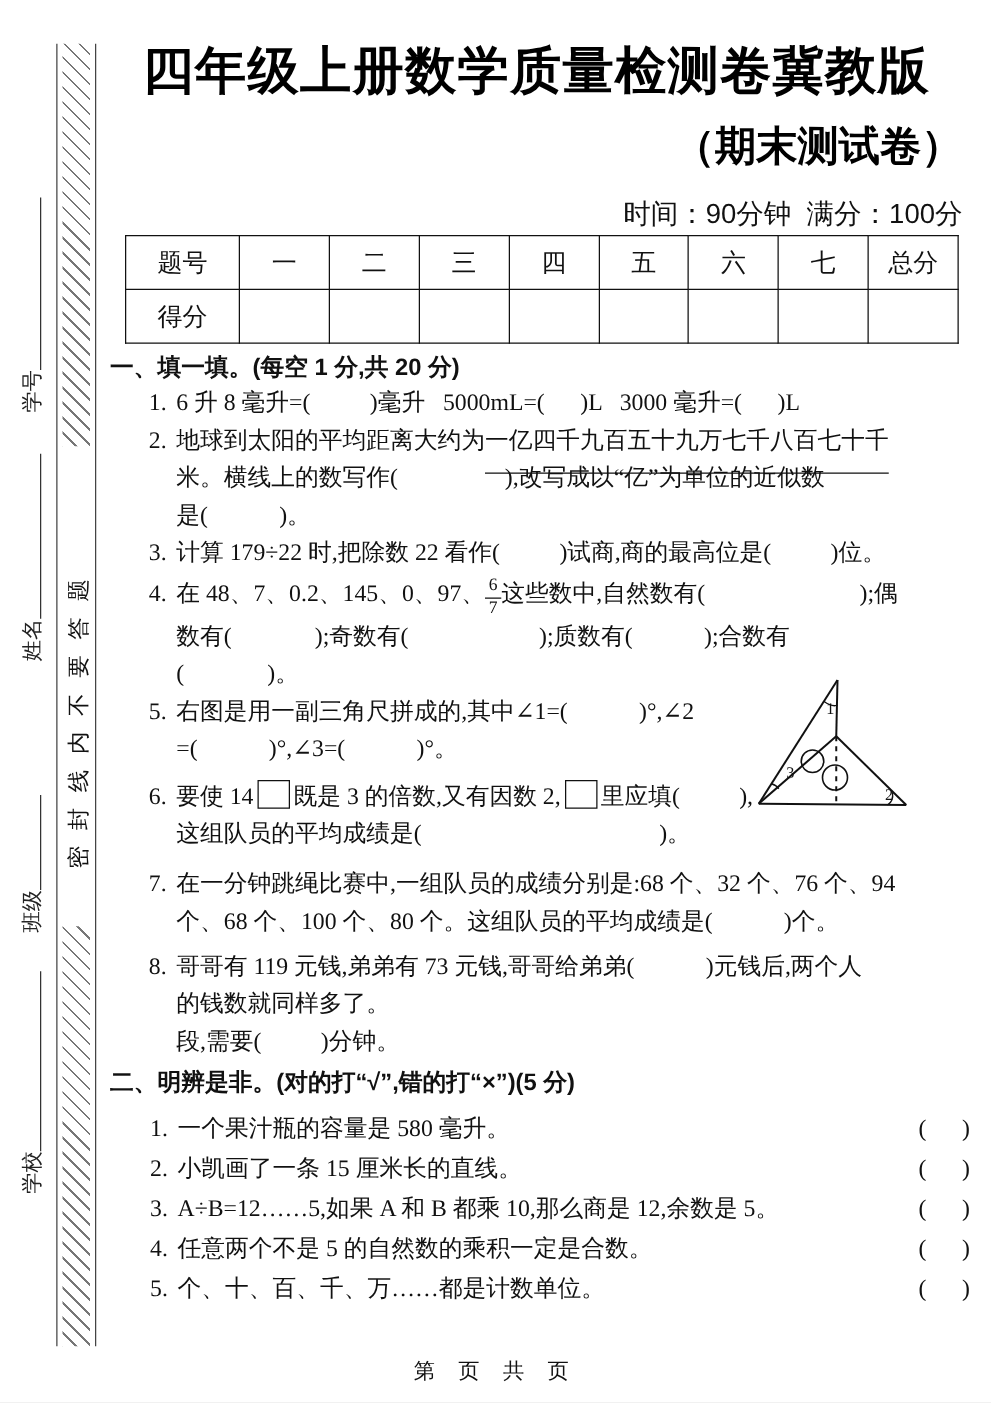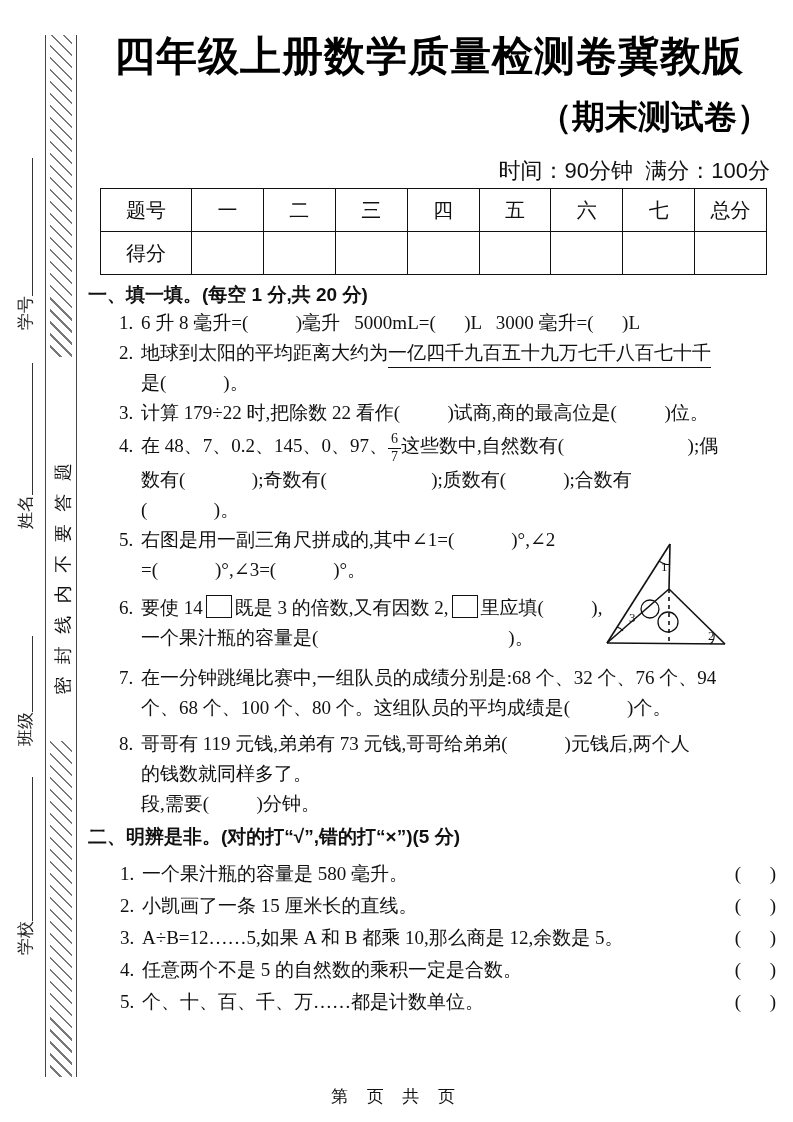--- a/index.html
+++ b/index.html
@@ -55,21 +55,21 @@
   table.score td { border:1.6px solid #111; height:42px; padding:0; }
   td.wide { width:90px; }
   
   .sec-head {
     margin:6px 0 0 0; font-size:19px; font-weight:700; line-height:27px;
     font-family:"Liberation Sans","DejaVu Sans",sans-serif; white-space:pre-wrap;
   }
   .qline { font-size:19px; line-height:30px; white-space:pre-wrap; margin-left:31px; }
   .qline.cont { padding-left:22px; }
   .qno { display:inline-block; min-width:22px; }
-  .ublk { border-bottom:1.6px solid #111; padding-bottom:4px; }
+  .ublk { border-bottom:1.6px solid #111; padding-bottom:15px; }
   .frac { display:inline-block; vertical-align:-9px; text-align:center; line-height:1.05; font-size:14px; }
   .frac .fn { display:block; border-bottom:1px solid #111; padding:0 3px 1px 3px; }
   .frac .fd { display:block; padding-top:1px; }
   .sqbox { display:inline-block; width:24px; height:21px; border:1.5px solid #111; vertical-align:-4px; margin:0 3px; }
   .tf { display:flex; justify-content:space-between; font-size:19px; line-height:32px; margin-left:32px; white-space:pre-wrap; }
   .tf .ans { white-space:pre; margin-right:-6px; }
   .fig { position:absolute; left:512px; top:516px; }
   .footer {
     position:absolute; left:0; top:1085px; width:100%; text-align:center;
     font-size:17px; letter-spacing:7px; white-space:pre;
@@ -132,33 +132,34 @@
         <td></td>
       </tr>
     </tbody>
       </table>
 
     <div class="sec-head" style="margin-left:0;">一、填一填。(每空 1 分,共 20 分)</div>
 
     <div class="qline"><span class="qno">1.</span><span class="t">6 升 8 毫升=(          )毫升   5000mL=(      )L   3000 毫升=(      )L</span></div>
 
     <div class="qline"><span class="qno">2.</span><span>地球到太阳的平均距离大约为</span><span class="ublk">一亿四千九百五十九万七千八百七十千</span></div>
+    <div class="qline cont">米。横线上的数写作(                  ),改写成以“亿”为单位的近似数</div>
     <div class="qline cont">是(            )。</div>
 
     <div class="qline"><span class="qno">3.</span><span>计算 179÷22 时,把除数 22 看作(          )试商,商的最高位是(          )位。</span></div>
 
     <div class="qline" style="line-height:36px;"><span class="qno">4.</span><span>在 48、7、0.2、145、0、97、</span><span class="frac"><span class="fn">6</span><span class="fd">7</span></span><span>这些数中,自然数有(                          );偶</span></div>
     <div class="qline cont">数有(              );奇数有(                      );质数有(            );合数有</div>
     <div class="qline cont">(              )。</div>
 
     <div class="qline"><span class="qno">5.</span><span>右图是用一副三角尺拼成的,其中∠1=(            )°,∠2</span></div>
     <div class="qline cont">=(            )°,∠3=(            )°。</div>
 
     <div class="qline mt8"><span class="qno">6.</span><span>要使 14</span><span class="sqbox"></span><span>既是 3 的倍数,又有因数 2,</span><span class="sqbox"></span><span>里应填(          ),</span></div>
-    <div class="qline cont">一个果汁瓶的容量是(                                        )。</div>
+    <div class="qline cont">这组队员的平均成绩是(                                        )。</div>
 
     <div class="qline mt10"><span class="qno">7.</span><span>在一分钟跳绳比赛中,一组队员的成绩分别是:68 个、32 个、76 个、94</span></div>
     <div class="qline cont">个、68 个、100 个、80 个。这组队员的平均成绩是(            )个。</div>
 
     <div class="qline mt6"><span class="qno">8.</span><span>哥哥有 119 元钱,弟弟有 73 元钱,哥哥给弟弟(            )元钱后,两个人</span></div>
     <div class="qline cont">的钱数就同样多了。</div>
 
     <div class="qline cont">段,需要(          )分钟。</div>
 
     <div class="sec-head mt4">二、明辨是非。(对的打“√”,错的打“×”)(5 分)</div>

